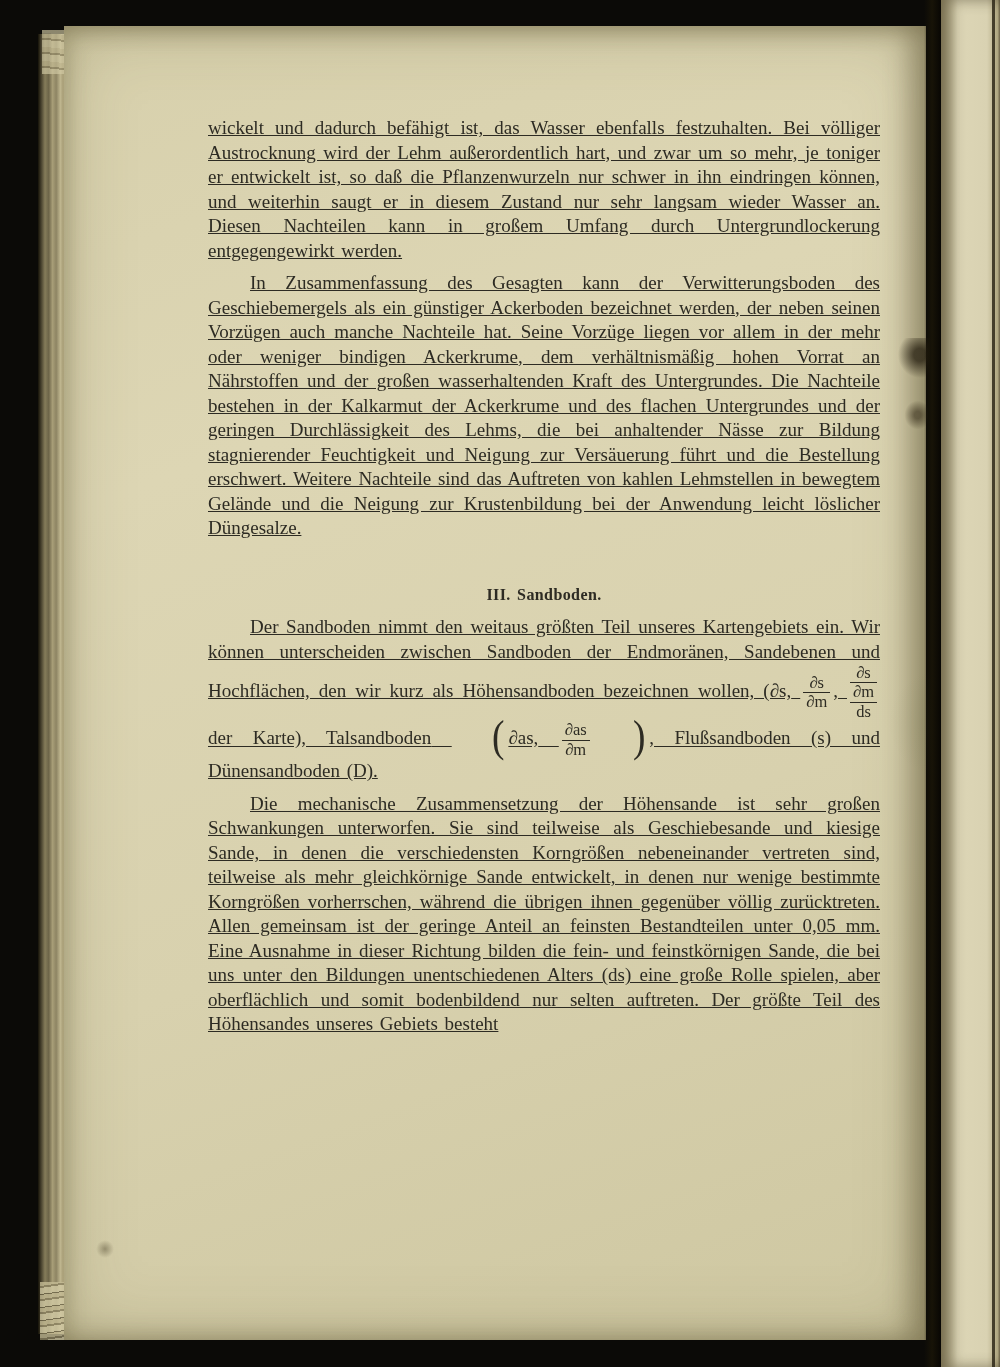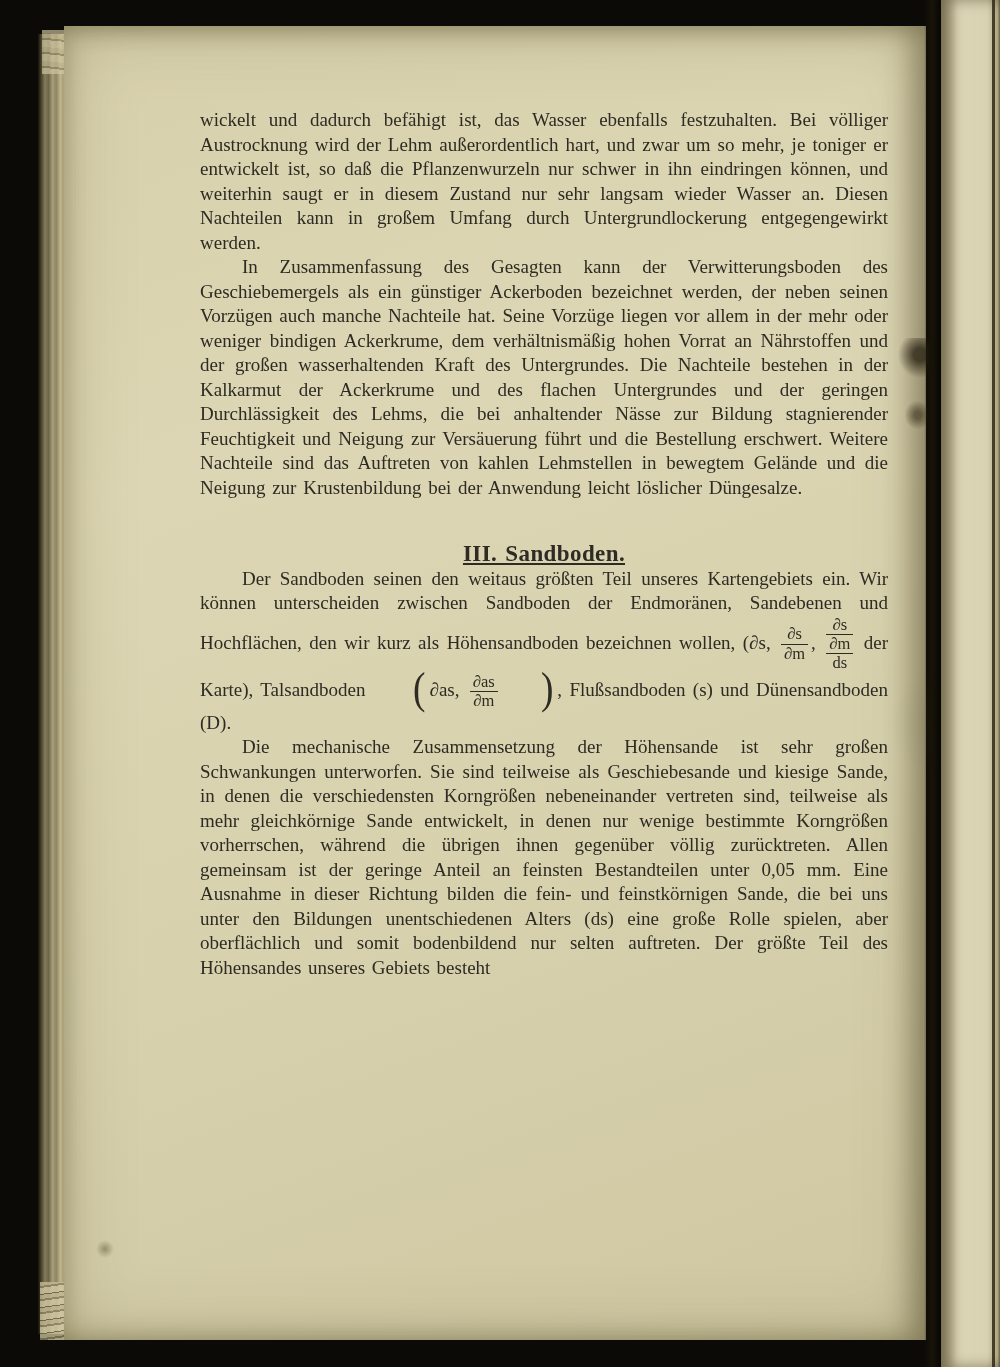--- a/index.html
+++ b/index.html
@@ -79,27 +79,26 @@
   .text-block {
     position:absolute; left:136px; top:82px; width:688px;
     color:#2d2b23;
     font-size:19px; line-height:24.5px;
     text-align:justify; word-spacing:2px;
   }
   .page-number {
     text-align:center; letter-spacing:2px; font-size:18.5px;
     margin-bottom:36px; font-weight:bold; color:#34322a;
   }
-  .para { margin:0; }
+  .para { margin:8px;text-decoration:underline; }
   .para.indent { text-indent:42px; }
   .section-heading {
-    text-align:center; font-weight:bold; font-size:23px;
+    text-align:center; font-weight:bold; font-size:16px;
     margin-top:42px; letter-spacing:.4px;
     text-indent:0;
-    text-decoration:underline;
   }
 
   
   .frac {
     display:inline-block; vertical-align:middle; text-align:center;
     font-size:16.5px; line-height:1.12; margin:0 3px; text-indent:0;
     word-spacing:0;
   }
   .frac > span { display:block; padding:0 3px; }
   .frac .bar { border-bottom:1.5px solid #2d2b23; }
@@ -120,21 +119,21 @@
   <div class="stain-c"></div>
   <div class="text-block">
 
 
     <p class="para">wickelt und dadurch befähigt ist, das Wasser ebenfalls festzuhalten. Bei völliger Austrocknung wird der Lehm außerordentlich hart, und zwar um so mehr, je toniger er entwickelt ist, so daß die Pflanzenwurzeln nur schwer in ihn eindringen können, und weiterhin saugt er in diesem Zustand nur sehr langsam wieder Wasser an. Diesen Nachteilen kann in großem Umfang durch Untergrundlockerung entgegengewirkt werden.</p>
 
     <p class="para indent">In Zusammenfassung des Gesagten kann der Verwitterungsboden des Geschiebemergels als ein günstiger Ackerboden bezeichnet werden, der neben seinen Vorzügen auch manche Nachteile hat. Seine Vorzüge liegen vor allem in der mehr oder weniger bindigen Ackerkrume, dem verhältnismäßig hohen Vorrat an Nährstoffen und der großen wasserhaltenden Kraft des Untergrundes. Die Nachteile bestehen in der Kalkarmut der Ackerkrume und des flachen Untergrundes und der geringen Durchlässigkeit des Lehms, die bei anhaltender Nässe zur Bildung stagnierender Feuchtigkeit und Neigung zur Versäuerung führt und die Bestellung erschwert. Weitere Nachteile sind das Auftreten von kahlen Lehmstellen in bewegtem Gelände und die Neigung zur Krustenbildung bei der Anwendung leicht löslicher Düngesalze.</p>
 
     <h3 class="section-heading">III. Sandboden.</h3>
 
-    <p class="para indent"><span>Der Sandboden seinen den weitaus größten Teil unseres Kartengebiets ein. Wir können unterscheiden zwischen Sandboden der Endmoränen, Sandebenen und Hochflächen, den wir kurz als Höhensandboden bezeichnen wollen, (∂s,</span>
+    <p class="para indent"><span>Der Sandboden nimmt den weitaus größten Teil unseres Kartengebiets ein. Wir können unterscheiden zwischen Sandboden der Endmoränen, Sandebenen und Hochflächen, den wir kurz als Höhensandboden bezeichnen wollen, (∂s,</span>
       <span class="frac"><span class="bar">∂s</span><span>∂m</span></span><span>,</span>
       <span class="frac"><span class="bar">∂s</span><span class="bar">∂m</span><span>ds</span></span>
       <span>der Karte), Talsandboden</span>
       <span class="bigparen">(</span><span>∂as,</span>
       <span class="frac"><span class="bar">∂as</span><span>∂m</span></span><span class="bigparen">)</span><span>, Flußsandboden (s) und Dünensandboden (D).</span></p>
 
     <p class="para indent">Die mechanische Zusammensetzung der Höhensande ist sehr großen Schwankungen unterworfen. Sie sind teilweise als Geschiebesande und kiesige Sande, in denen die verschiedensten Korngrößen nebeneinander vertreten sind, teilweise als mehr gleichkörnige Sande entwickelt, in denen nur wenige bestimmte Korngrößen vorherrschen, während die übrigen ihnen gegenüber völlig zurücktreten. Allen gemeinsam ist der geringe Anteil an feinsten Bestandteilen unter 0,05 mm. Eine Ausnahme in dieser Richtung bilden die fein- und feinstkörnigen Sande, die bei uns unter den Bildungen unentschiedenen Alters (ds) eine große Rolle spielen, aber oberflächlich und somit bodenbildend nur selten auftreten. Der größte Teil des Höhensandes unseres Gebiets besteht</p>
 
   </div>
 </div>

